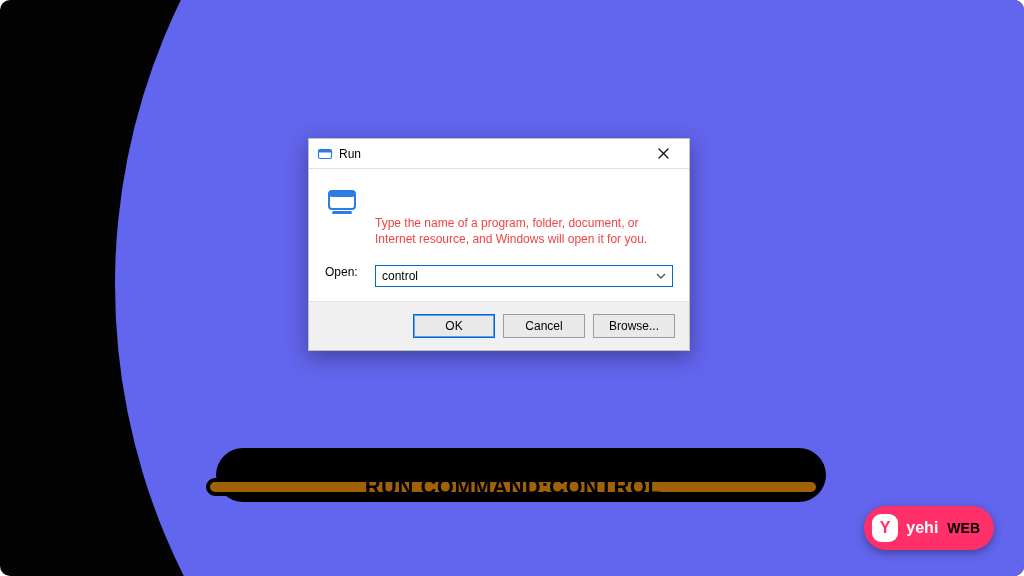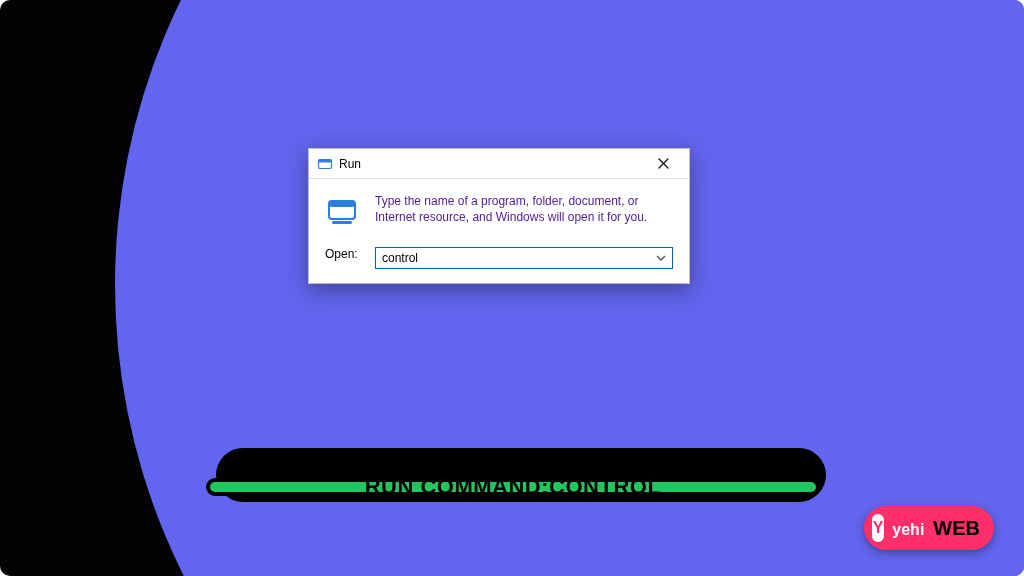--- a/index.html
+++ b/index.html
@@ -21,21 +21,21 @@
     border-radius: 50%;
     background: #6265ed;
     left: 115px;
     top: -365px;
   }
 
   
   .run-dialog {
     position: absolute;
     left: 308px;
-    top: 148px;
+    top: 138px;
     width: 382px;
     background: #fff;
     border: 1px solid #bfbfbf;
     box-shadow: 0 6px 20px rgba(0,0,0,.35);
     font-size: 12px;
     color: #000;
   }
 
   .titlebar {
     height: 30px;
@@ -60,21 +60,21 @@
 
   .dialog-body {
     background: #fff;
     padding: 14px 16px 14px 16px;
   }
   .body-row1 { display: flex; gap: 14px; }
   .run-large-icon {
     width: 36px; height: 36px; flex: 0 0 36px;
     display: flex; align-items: center; justify-content: center;
   }
-  .desc { flex: 1; line-height: 1.35; color: #4c1d95; }
+  .desc { flex: 1; line-height: 1.35; color: #ef4444; margin-top: 32px; }
 
   .open-row {
     display: flex; align-items: flex-start; gap: 10px;
     margin-top: 18px;
   }
   .open-label { width: 40px; }
   .open-field {
     flex: 1;
     position: relative;
   }
@@ -129,21 +129,21 @@
   .caption-shadow {
     position: absolute;
     left: 10px; top: 10px;
     right: -6px; bottom: -6px;
     background: #000;
     border-radius: 32px;
   }
   .caption-pill {
     position: absolute;
     inset: 0;
-    background: #22c55e;
+    background: #a16207;
     border: 4px solid #000;
     border-radius: 32px;
     display: flex;
     align-items: center;
     justify-content: center;
     font-family: "Arial Black", Arial, sans-serif;
     letter-spacing: 0.5px;
     margin-top: 40px;
   }
   .caption-pill .cap-a { font-weight: 700; font-size: 22px; color: #000; }
@@ -168,21 +168,21 @@
     width: 28px; height: 28px;
     background: #fff;
     border-radius: 9px;
     display: flex; align-items: center; justify-content: center;
     color: #ff2f6a;
     font-weight: 900;
     font-size: 16px;
   }
   .logo-text { display: flex; align-items: baseline; gap: 9px; font-weight: 800; }
   .logo-text .y1 { color: #fff; font-size: 16px; text-transform: lowercase; }
-  .logo-text .y2 { color: #000; font-size: 20px; text-transform: uppercase; font-weight: 900; }
+  .logo-text .y2 { color: #000; font-size: 14px; text-transform: uppercase; font-weight: 900; }
 </style>
 </head>
 <body>
 
 <div class="stage">
   <div class="bg-circle"></div>
 
   <div class="run-dialog">
     <div class="titlebar">
       <span class="title-icon">
@@ -217,20 +217,25 @@
           <input class="open-input" type="text" value="control" style="">
           <span class="open-chevron">
             <svg width="10" height="10" viewBox="0 0 10 10">
                 <path d="M1 3 L5 7 L9 3" fill="none" stroke="#555" stroke-width="1.4"></path>
               </svg>
           </span>
         </div>
       </div>
     </div>
 
+    <div class="button-row">
+      <button class="win-btn primary">OK</button>
+      <button class="win-btn">Cancel</button>
+      <button class="win-btn">Browse...</button>
+    </div>
   </div>
 
   <div class="caption-wrap">
     <div class="caption-shadow"></div>
     <div class="caption-pill">
       <span class="cap-a">RUN COMMAND:</span>
       <span class="cap-b">CONTROL</span>
     </div>
   </div>
 

